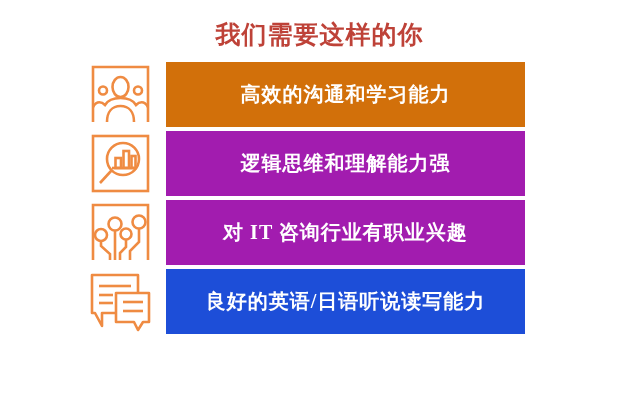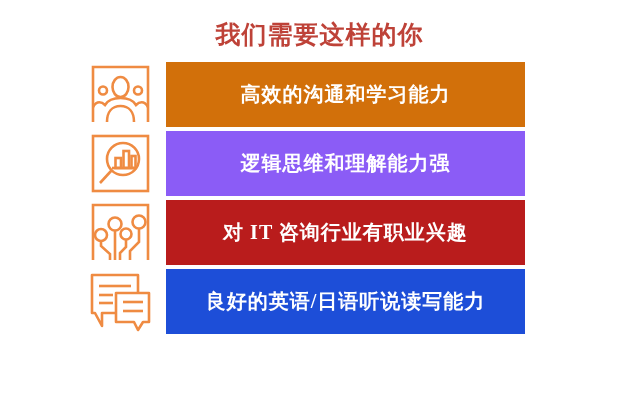--- a/index.html
+++ b/index.html
@@ -107,42 +107,42 @@
             <rect x="5" y="5" width="55" height="55"></rect>
             <circle cx="35" cy="28" r="16"></circle>
             <line x1="23.5" y1="39.5" x2="12" y2="52"></line>
             <line x1="24" y1="37" x2="46" y2="37"></line>
             <rect x="27.5" y="27" width="5.5" height="10"></rect>
             <rect x="35.5" y="20" width="5.5" height="17"></rect>
             <rect x="43.5" y="25" width="4" height="12"></rect>
           </g>
         </svg>
       </div>
-      <div class="bar" style="background:#8b5cf6">
+      <div class="bar" style="background:#a21caf">
         <span class="bar-label">逻辑思维和理解能力强</span>
       </div>
     </div>
 
     <div class="row">
       <div class="icon-box">
         <svg viewBox="0 0 65 65" xmlns="http://www.w3.org/2000/svg">
           <g fill="none" stroke="#ef8b42" stroke-width="2.6">
             <polyline points="5,60 5,5 60,5 60,60"></polyline>
             <circle cx="13" cy="35" r="6"></circle>
             <circle cx="27" cy="24" r="6.5"></circle>
             <circle cx="38" cy="34" r="5.5"></circle>
             <circle cx="51" cy="22" r="6.5"></circle>
             <polyline points="13,41 13,46 22,54 22,60"></polyline>
             <line x1="27" y1="30.5" x2="27" y2="60"></line>
             <polyline points="38,39.5 38,47 32,53 32,60"></polyline>
             <polyline points="51,28.5 51,42 42,51 42,60"></polyline>
           </g>
         </svg>
       </div>
-      <div class="bar" style="background:#b91c1c">
+      <div class="bar" style="background:#a21caf">
         <span class="bar-label">对 IT 咨询行业有职业兴趣</span>
       </div>
     </div>
 
     <div class="row">
       <div class="icon-box">
         <svg viewBox="0 0 65 65" xmlns="http://www.w3.org/2000/svg">
           <g fill="none" stroke="#ef8b42" stroke-width="2.6" stroke-linejoin="round">
             <path d="M4,6 L50,6 L50,44 L14,44 L14,57 L7,44 L4,44 Z"></path>
             <path d="M28,24 L61,24 L61,53 L55,53 L50,61 L46,53 L28,53 Z" fill="#ffffff"></path>

